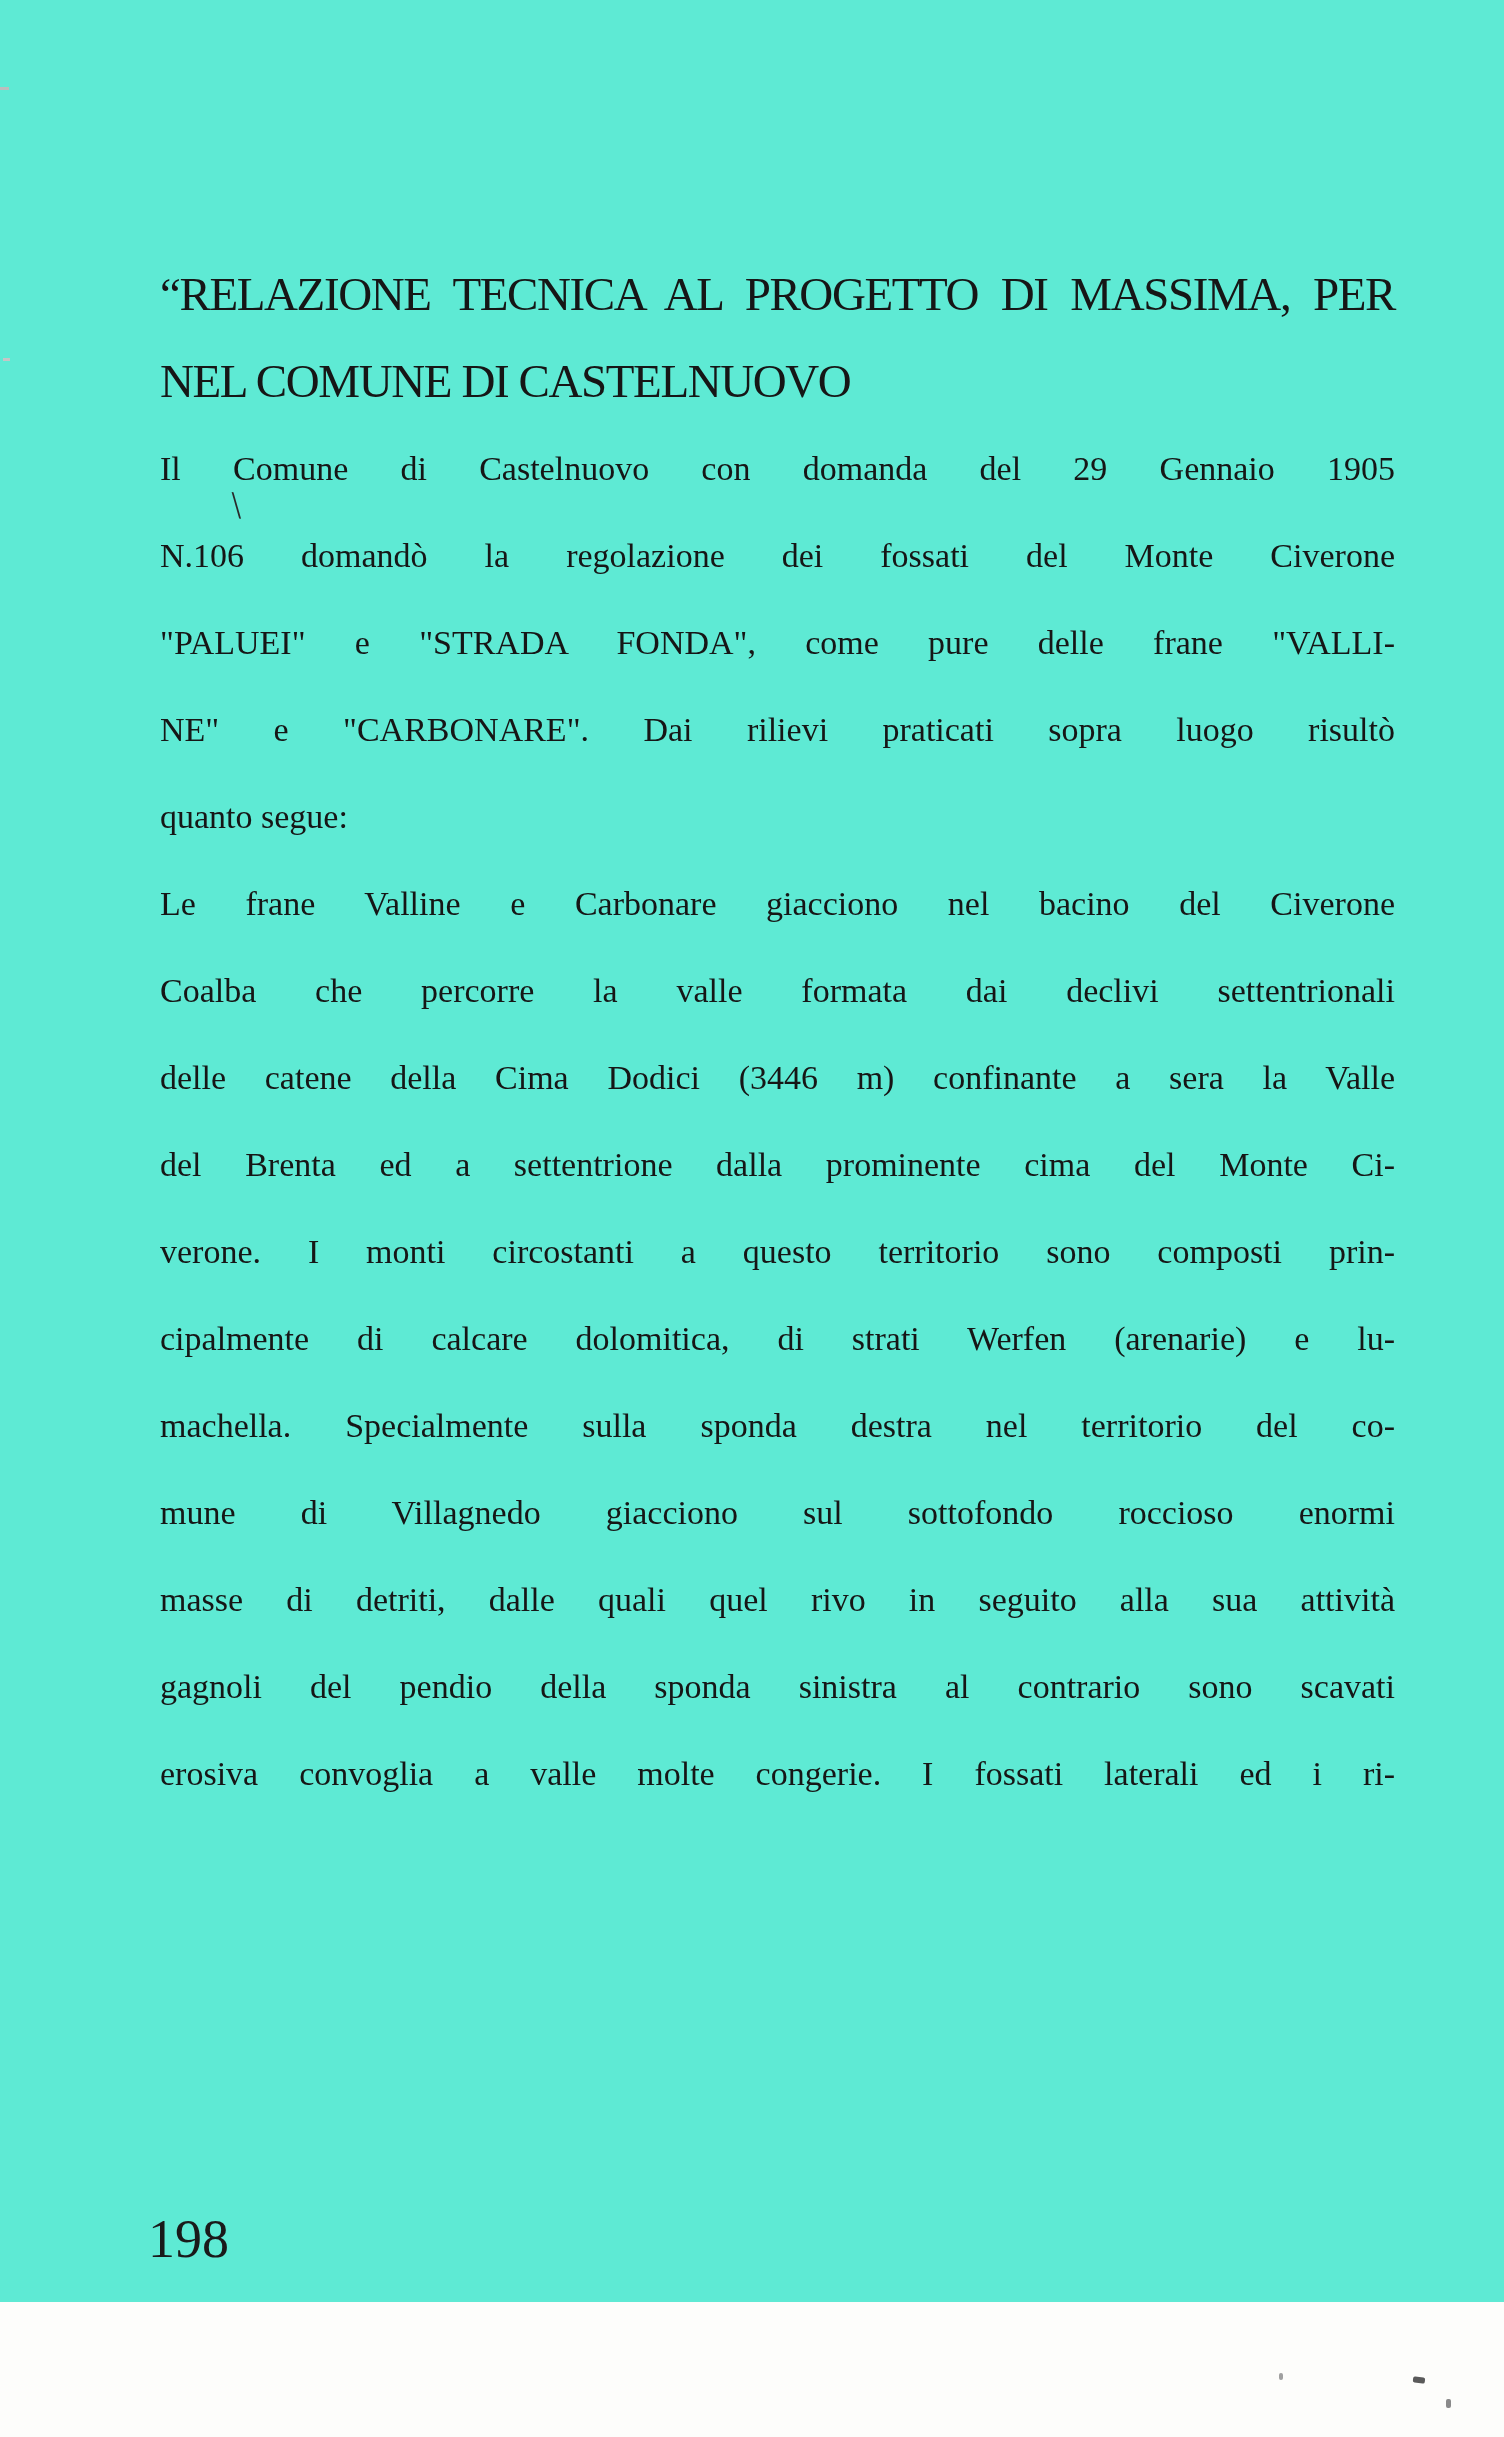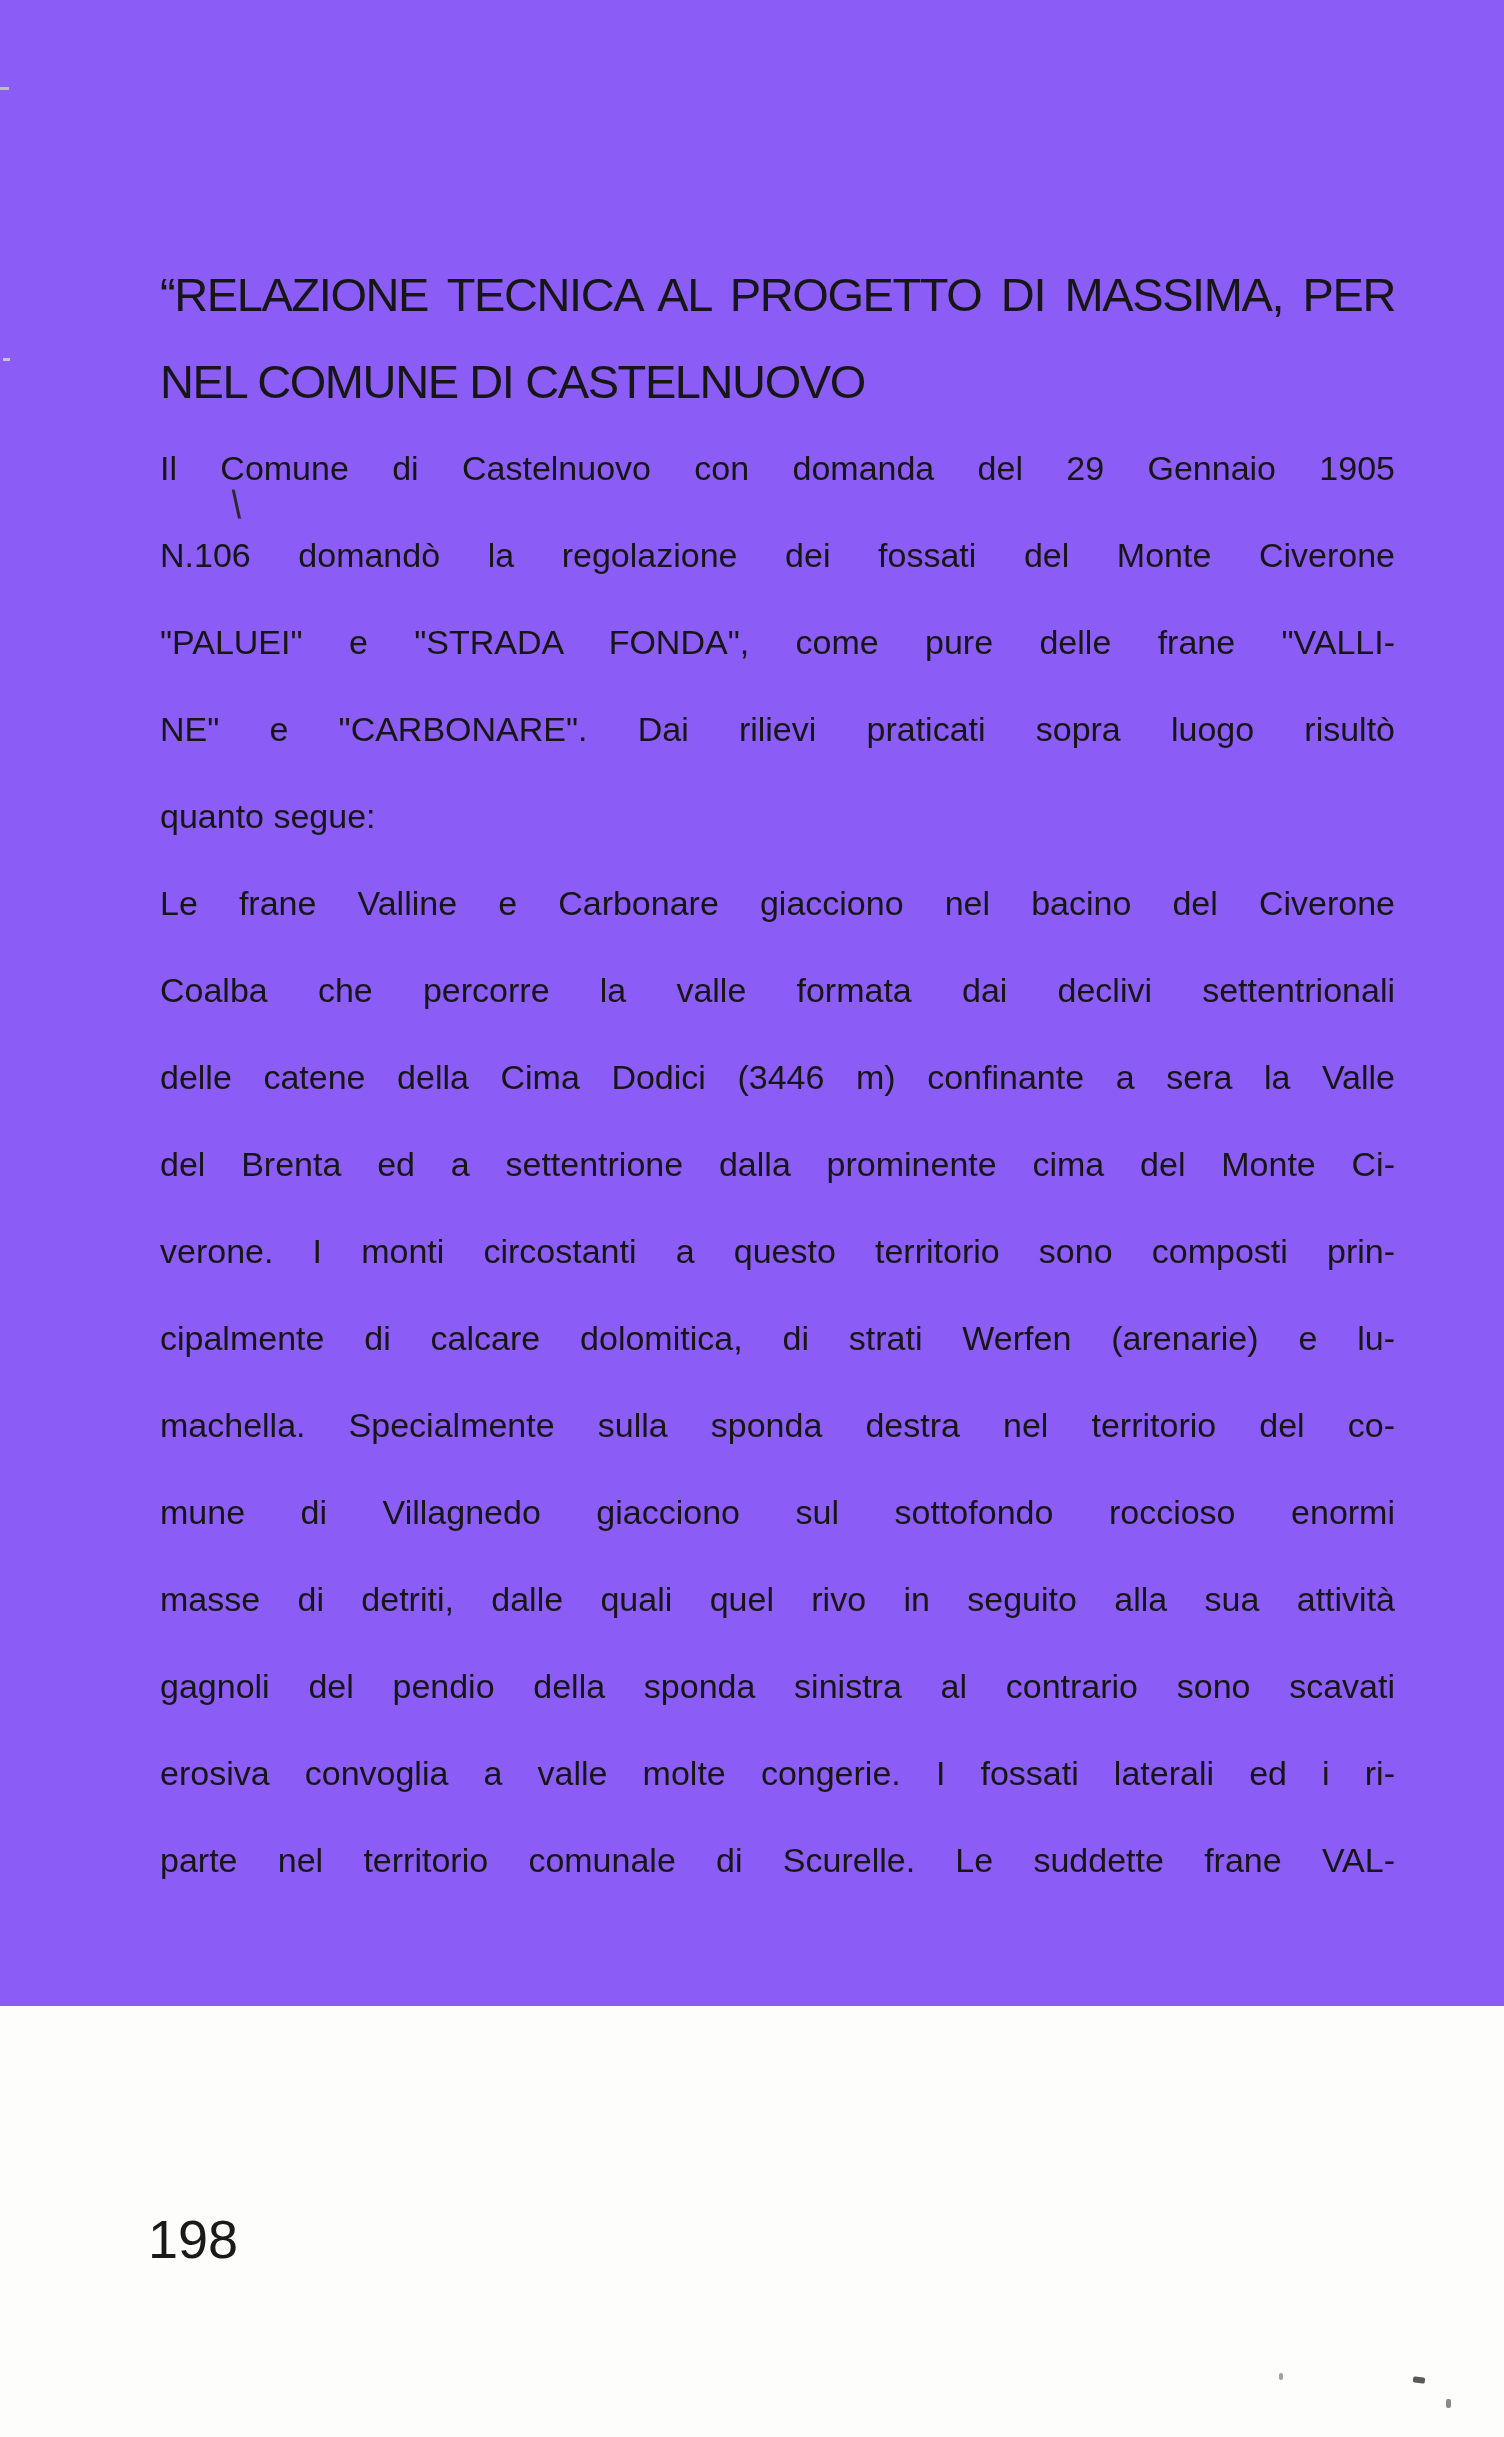--- a/index.html
+++ b/index.html
@@ -6,23 +6,23 @@
     margin: 0;
     padding: 0;
     width: 1505px;
     height: 2438px;
     background: #fdfdfb;
     overflow: hidden;
   }
   .page {
     position: relative;
     width: 1505px;
-    height: 2006px;
-    background: #8b5cf6;
-    font-family: Liberation Sans, sans-serif;
+    height: 2302px;
+    background: #5eead4;
+    font-family: Liberation Serif, serif;
     color: #161616;
   }
   .text-column {
     position: absolute;
     left: 160px;
     top: 251px;
     width: 1235px;
   }
   .line {
     height: 87px;
@@ -86,21 +86,20 @@
     <div class="line body just">Coalba che percorre la valle formata dai declivi settentrionali</div>
     <div class="line body just">delle catene della Cima Dodici (3446 m) confinante a sera la Valle</div>
     <div class="line body just">del Brenta ed a settentrione dalla prominente cima del Monte Ci-</div>
     <div class="line body just">verone. I monti circostanti a questo territorio sono composti prin-</div>
     <div class="line body just">cipalmente di calcare dolomitica, di strati Werfen (arenarie) e lu-</div>
     <div class="line body just">machella. Specialmente sulla sponda destra nel territorio del co-</div>
     <div class="line body just">mune di Villagnedo giacciono sul sottofondo roccioso enormi</div>
     <div class="line body just">masse di detriti, dalle quali quel rivo in seguito alla sua attività</div>
     <div class="line body just">gagnoli del pendio della sponda sinistra al contrario sono scavati</div>
     <div class="line body just">erosiva convoglia a valle molte congerie. I fossati laterali ed i ri-</div>
-    <div class="line body just">parte nel territorio comunale di Scurelle. Le suddette frane VAL-</div>
   </div>
 
   <div class="page-number">198</div>
 
   <span class="stray-mark">\</span>
 
   <div class="speck speck-1"></div>
   <div class="speck speck-2"></div>
   <div class="speck speck-3"></div>
   <div class="speck speck-4"></div>

